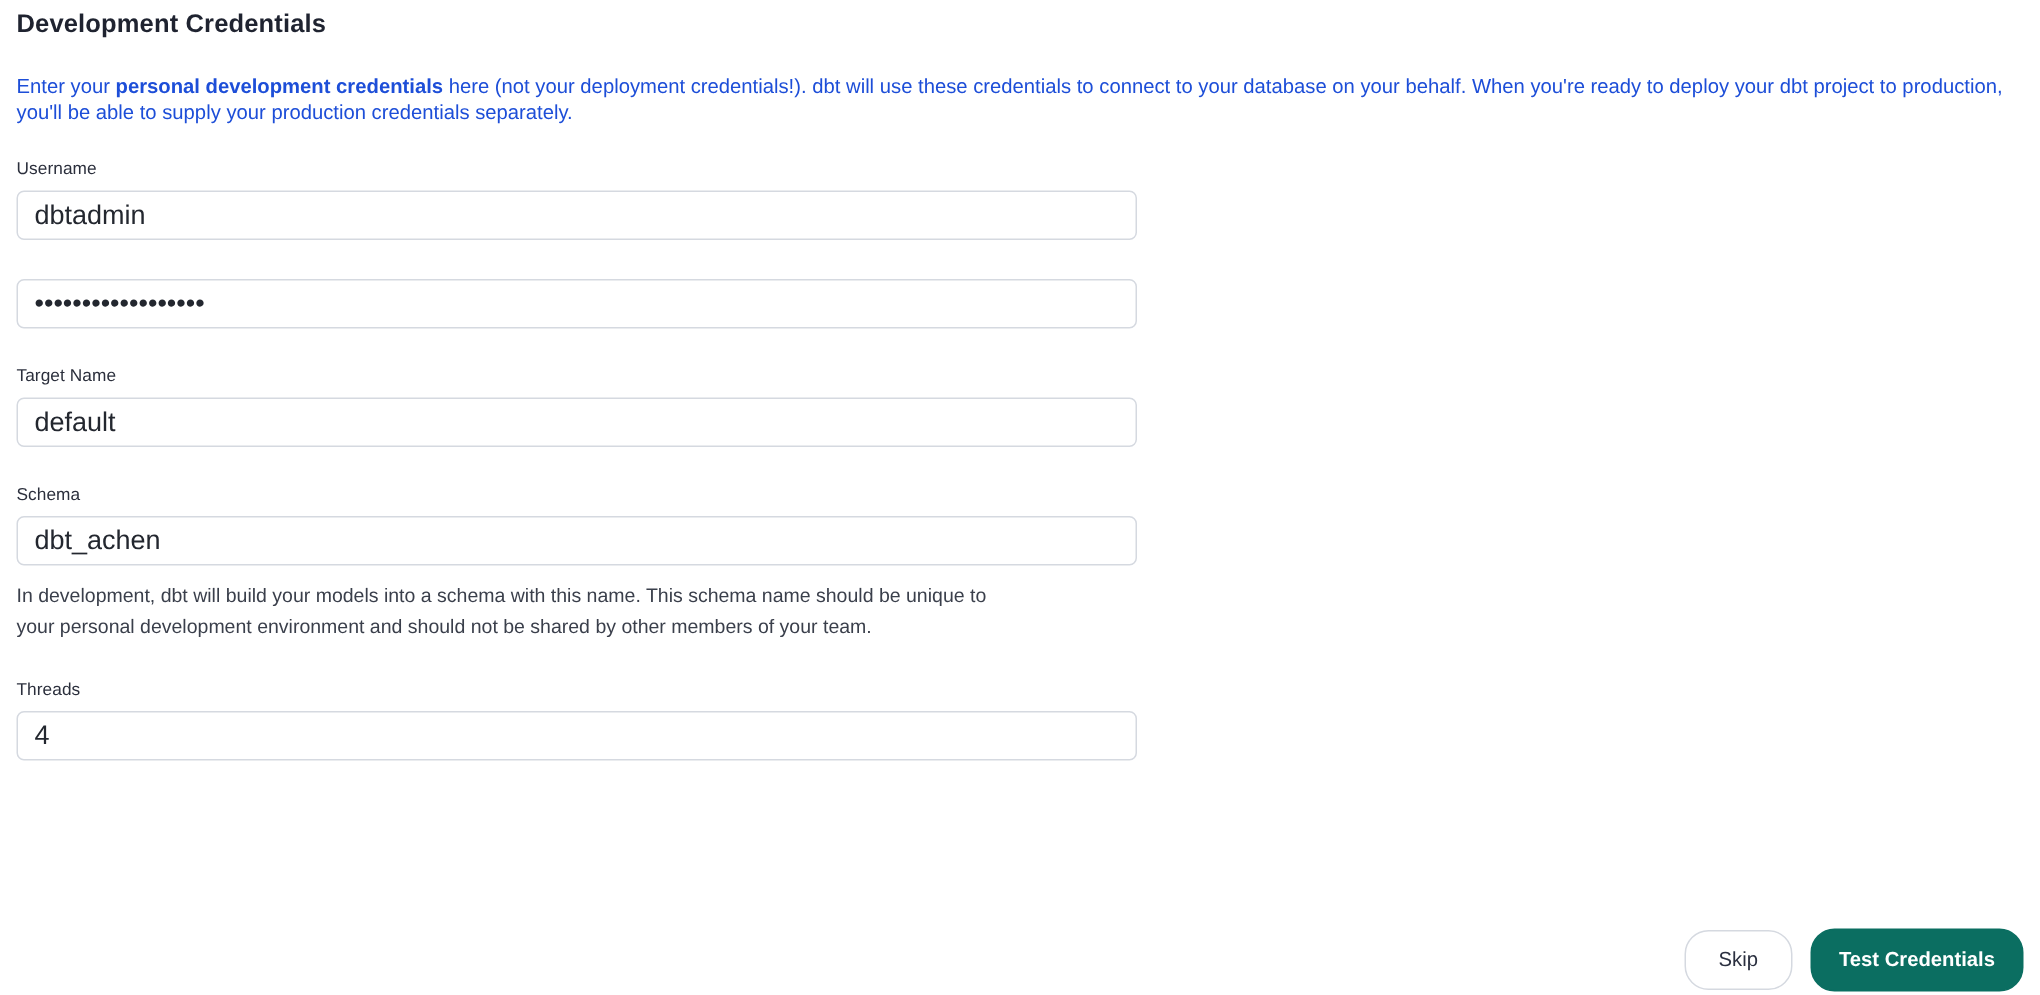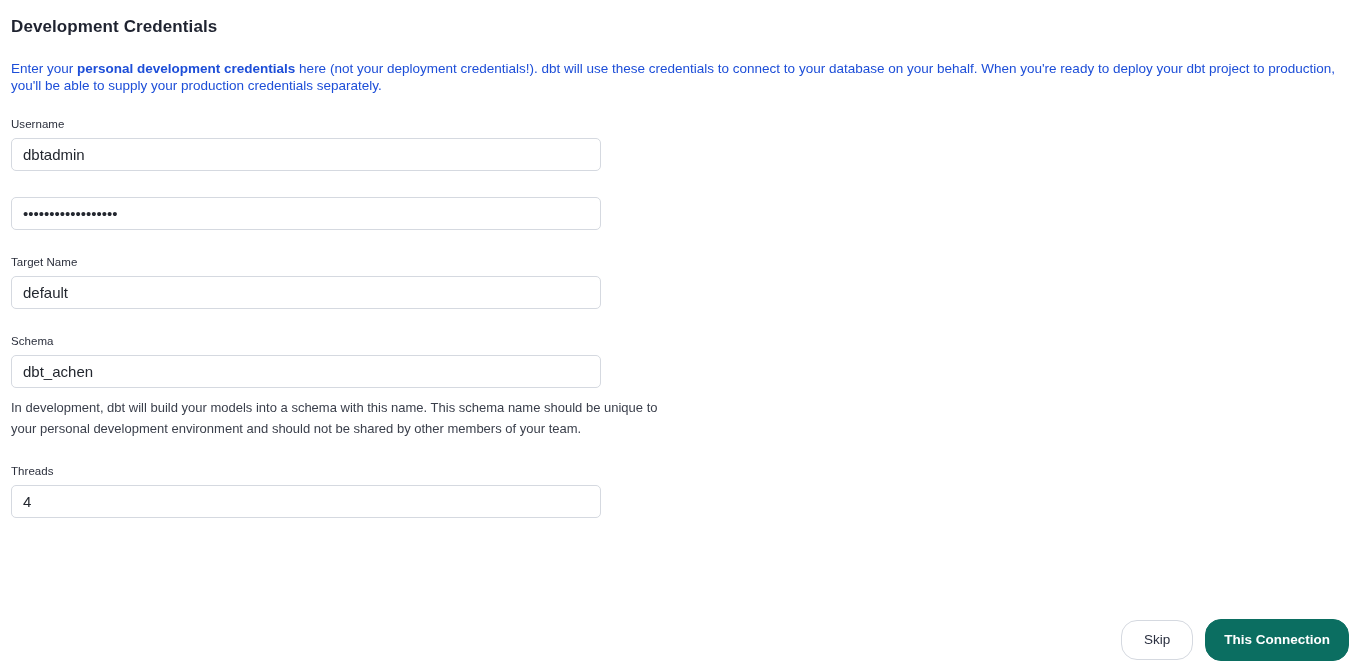--- a/index.html
+++ b/index.html
@@ -14,21 +14,21 @@
     overflow: hidden;
   }
   .page {
     position: relative;
     width: 1360px;
     height: 663px;
     padding: 0 11px;
   }
   .page-title {
     margin: 0;
-    padding-top: 17px;
+    padding-top: 6px;
     font-size: 17px;
     font-weight: bold;
     letter-spacing: 0.1px;
     color: #1f2330;
   }
   .intro {
     margin: 0;
     padding-top: 23px;
     font-size: 13.5px;
     line-height: 17px;
@@ -42,25 +42,25 @@
   .field-label {
     display: block;
     font-size: 11.5px;
     font-weight: normal;
     color: #2b2f3c;
     margin-bottom: 8px;
     letter-spacing: 0.05px;
   }
   .text-input {
     display: block;
-    width: 590px;
+    width: 747px;
     height: 33px;
     padding: 6px 11px;
     font-family: "Liberation Sans", sans-serif;
-    font-size: 15px;
+    font-size: 18px;
     color: #23272f;
     background: #ffffff;
     border: 1px solid #d5d9e0;
     border-radius: 5px;
     outline: none;
   }
   .text-input::placeholder { color: #9aa0ab; }
 
   .helper {
     margin: 9px 0 0 0;
@@ -130,16 +130,16 @@
     <p class="helper">In development, dbt will build your models into a schema with this name. This schema name should be unique to your personal development environment and should not be shared by other members of your team.</p>
   </div>
 
   <div class="field">
     <label class="field-label">Threads</label>
     <input class="text-input" type="text" value="4" style="">
   </div>
 
   <div class="footer">
     <button class="btn btn-secondary">Skip</button>
-    <button class="btn btn-primary">This Connection</button>
+    <button class="btn btn-primary">Test Credentials</button>
   </div>
 
 </div>
 
 </body></html>

